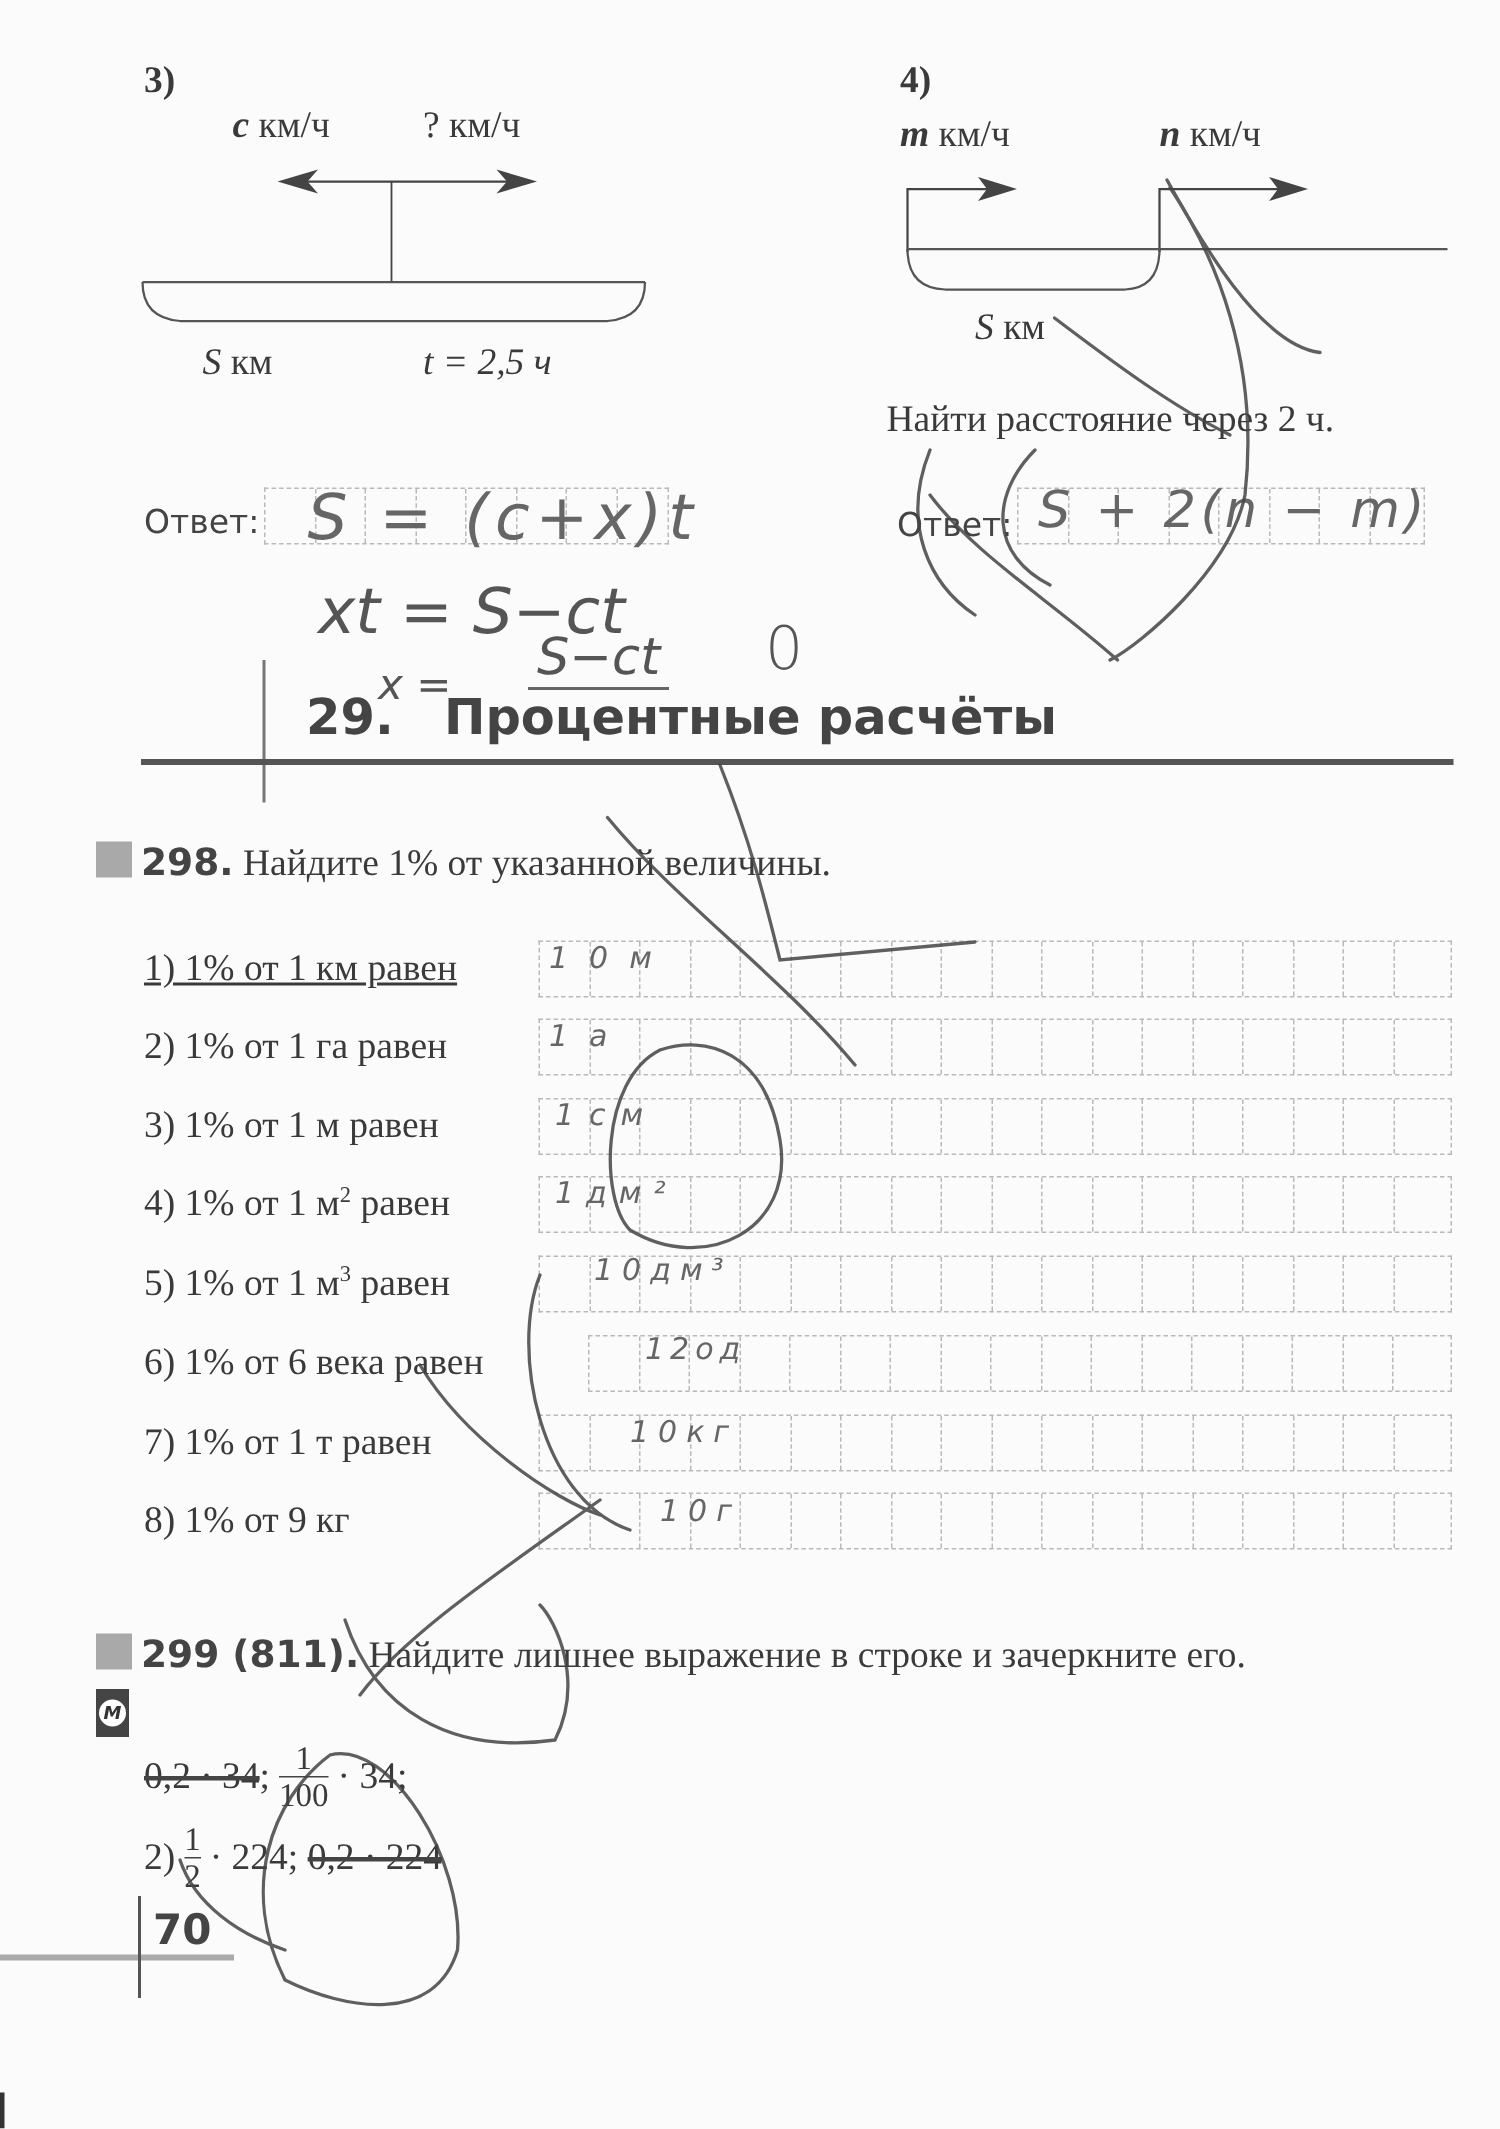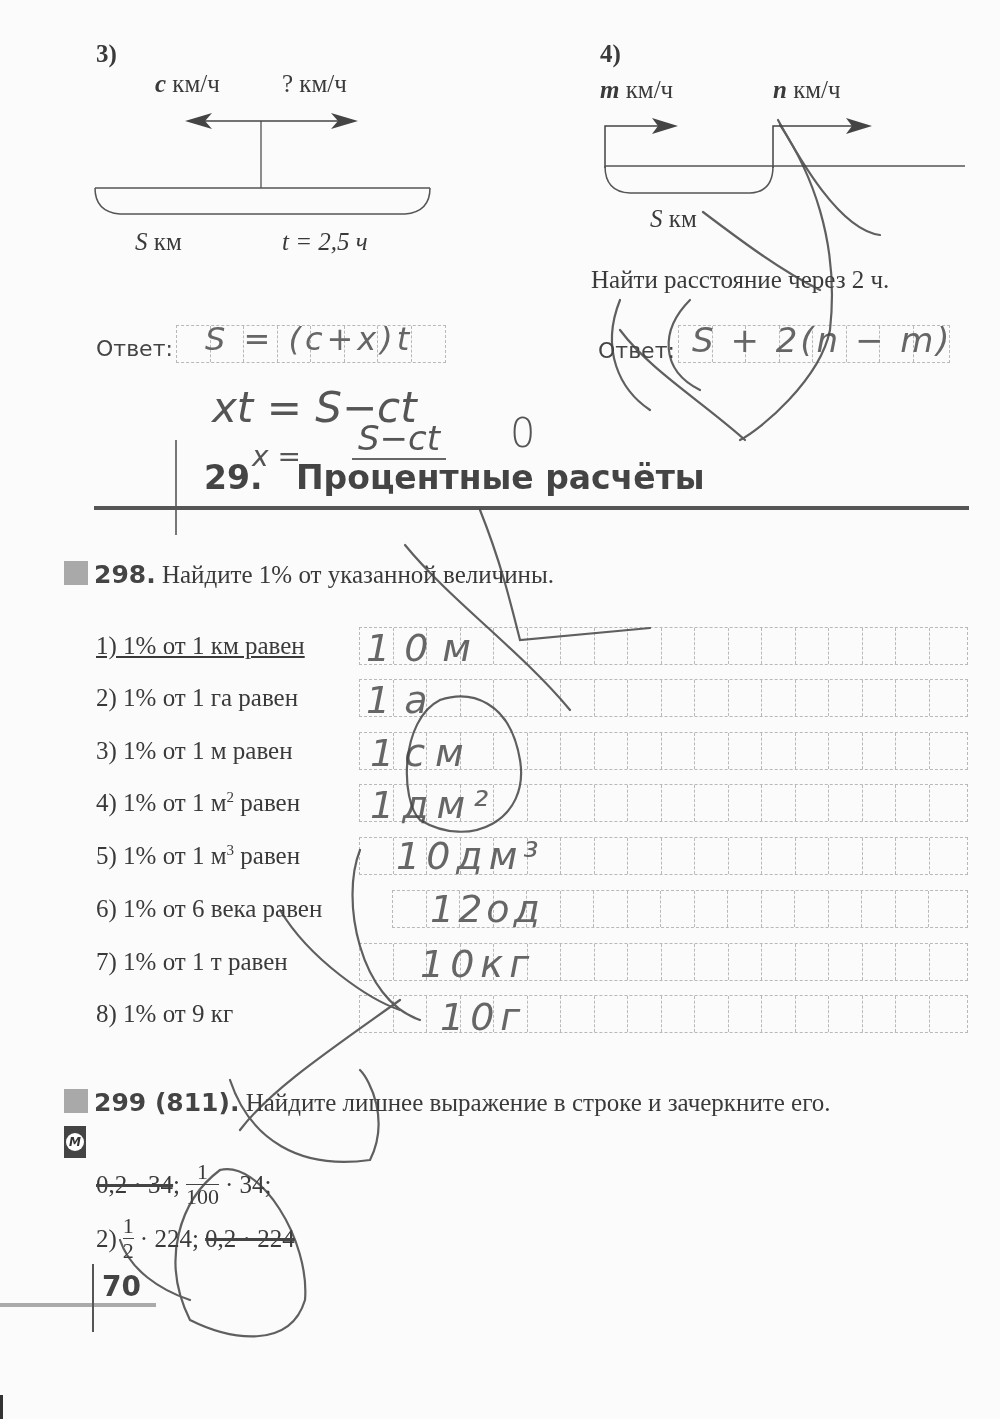--- a/index.html
+++ b/index.html
@@ -6,21 +6,21 @@
   body { width:1000px; height:1419px; background:#fbfbfb; position:relative; overflow:hidden;
          font-family:"DejaVu Serif", serif; color:#3a3a3a; }
   .abs { position:absolute; }
   .serif { font-family:"Liberation Serif", "DejaVu Serif", serif; }
   .sans { font-family:"DejaVu Sans", sans-serif; }
   .hand { font-family:"DejaVu Sans", sans-serif; font-style:italic; color:#555; font-weight:300; }
   .txt { font-size:25px; white-space:nowrap; }
   .grid { position:absolute; display:flex; border:1px dashed #b9b9b9; height:36px; }
   .grid .cell { width:33.5px; border-right:1px dashed #b9b9b9; height:100%; box-sizing:border-box; }
   .grid .cell:last-child { border-right:none; }
-  .grid-val { position:absolute; font-size:38px; color:#666; font-family:"DejaVu Sans", sans-serif; font-style:italic; letter-spacing:6px; white-space:nowrap; }
+  .grid-val { position:absolute; font-size:20px; color:#666; font-family:"DejaVu Sans", sans-serif; font-style:italic; letter-spacing:6px; white-space:nowrap; }
   .marker { display:inline-block; width:24px; height:24px; background:#a9a9a9; vertical-align:-2px; margin-right:6px; }
   .num { font-family:"DejaVu Sans", sans-serif; font-weight:bold; color:#444; }
   sup { font-size:15px; }
   .strike { text-decoration:line-through; text-decoration-thickness:3px; text-decoration-color:#444; }
   .frac { display:inline-flex; flex-direction:column; align-items:center; vertical-align:middle; font-size:22px; line-height:24px; margin:0 6px; }
   .frac .bar { border-top:1.5px solid #444; width:100%; }
 </style>
 </head>
 <body>
 
@@ -49,21 +49,21 @@
   <div class="grid" style="left:176px;top:325px;width:268px;">
     <div class="cell"></div>
       <div class="cell"></div>
       <div class="cell"></div>
       <div class="cell"></div>
     <div class="cell"></div>
       <div class="cell"></div>
       <div class="cell"></div>
       <div class="cell"></div>
   </div>
-  <div class="grid-val" style="left:205px;top:320px;font-size:32px;letter-spacing:4px;">S = (c+x)t</div>
+  <div class="grid-val" style="left:205px;top:320px;font-size:42px;letter-spacing:4px;">S = (c+x)t</div>
 
   <div class="abs hand" style="left:212px;top:383px;font-size:42px;">xt = S−ct</div>
   <div class="abs hand" style="left:252px;top:440px;font-size:28px;">x =</div>
   <div class="abs hand" style="left:352px;top:418px;font-size:34px;border-bottom:2px solid #666;padding:0 6px;">S−ct</div>
   <div class="abs hand" style="left:510px;top:410px;font-size:40px;font-style:normal;">0</div>
 </div>
 
 <div>
   <div class="abs txt serif" style="left:600px;top:40px;font-weight:bold;">4)</div>
   <div class="abs txt serif" style="left:600px;top:76px;">

